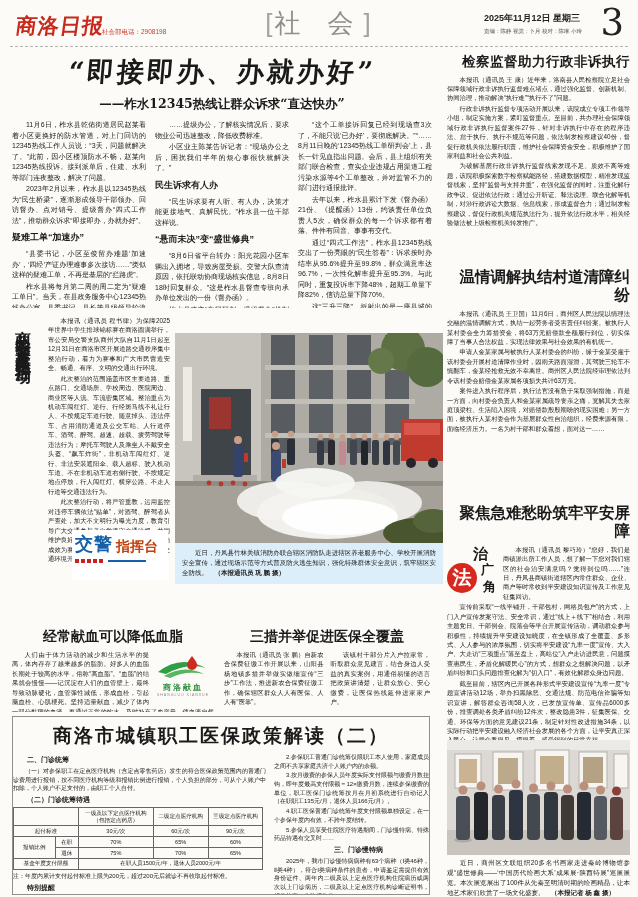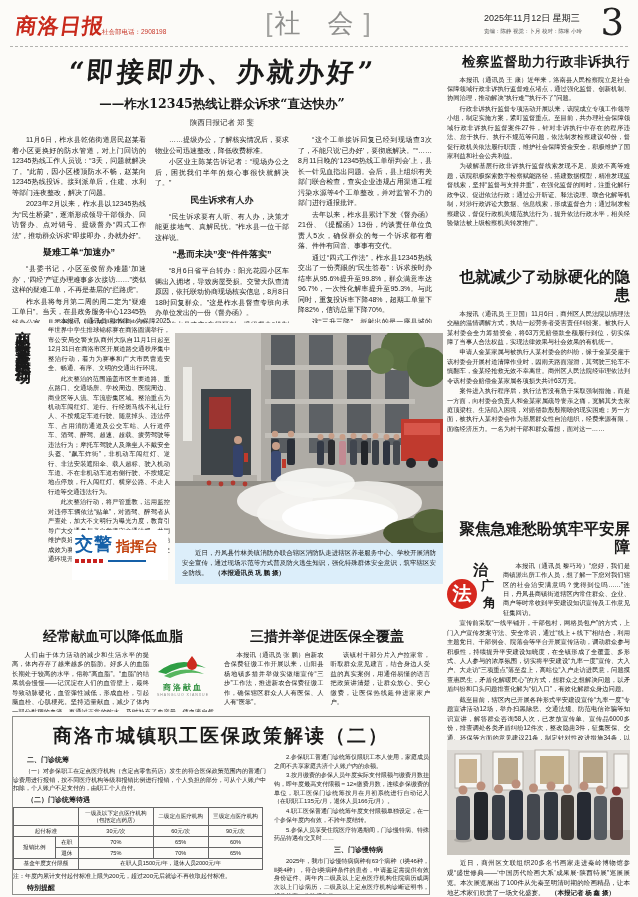--- a/index.html
+++ b/index.html
@@ -11,33 +11,33 @@
   
   .masthead{position:absolute;left:10px;top:4px;width:618px;height:42px;
             border-bottom:1px dashed #b3b3af;}
   .paper-name{position:absolute;left:6px;top:8px;font-family:"DejaVu Serif",serif;
               font-weight:bold;font-size:21px;color:#c8291b;transform:skewX(-8deg);letter-spacing:1px;}
   .dept-phone{position:absolute;left:92px;top:24px;font-size:6.5px;color:#c8392b;}
   .section-wrap{position:absolute;left:0;right:0;top:2px;text-align:center;
                 font-size:26px;color:#8f8f8d;letter-spacing:10px;font-weight:400;}
   .section-wrap .bracket{color:#a3a3a0;font-weight:300;letter-spacing:2px;}
   .mast-right{position:absolute;right:46px;top:8px;text-align:left;}
-  .mast-date{font-size:9px;color:#222;font-weight:normal;}
+  .mast-date{font-size:9px;color:#222;font-weight:bold;}
   .mast-staff{font-size:5.5px;color:#555;margin-top:3px;}
   .pagenum{position:absolute;right:4px;top:0px;font-family:"DejaVu Serif",serif;
            font-size:37px;color:#222;line-height:1;}
   
   .h-main{font-family:"DejaVu Serif",serif;font-weight:bold;font-size:27px;text-align:center;
           letter-spacing:3px;transform:skewX(-5deg);}
   .h-sub{font-size:12.5px;font-weight:bold;text-align:center;margin-top:6px;font-family:"DejaVu Serif",serif;}
   .h-byline{font-size:7.5px;text-align:center;color:#333;margin-top:5px;}
   .story-cols{display:flex;gap:9px;margin-top:7px;}
   .story-col{flex:1;height:188px;overflow:hidden;}
   .story-col p{font-size:7px;line-height:1.5;}
-  .inner-sub{font-weight:bold;text-align:center;font-size:9px;margin:5px 0;text-indent:0;}
+  .inner-sub{font-weight:bold;font-size:9px;margin:5px 0;text-indent:0;}
   
   .rc-art .h-right{font-weight:bold;text-align:right;line-height:1.15;margin-bottom:5px;}
   .rc-art p{font-size:6.3px;line-height:1.5;}
   .h13{font-size:13.5px;letter-spacing:0.5px;}
   .h15{font-size:15.5px;}
   
   .law-badge{float:left;width:52px;height:50px;margin:2px 4px 1px 0;position:relative;}
   .law-circle{position:absolute;left:0;top:16px;width:30px;height:30px;border-radius:50%;
               background:#d6281e;color:#fff;font-size:19px;font-weight:bold;
               display:flex;align-items:center;justify-content:center;}
@@ -98,35 +98,34 @@
     <div class="mast-right">
       <div class="mast-date">2025年11月12日 星期三</div>
       <div class="mast-staff">责编：陈静  视觉：卜月  校对：陈琳  小玲</div>
     </div>
     <div class="pagenum">3</div>
   </div>
 
   <div class="abs" style="left:12px;top:54px;width:420px;height:278px;">
     <div class="h-main">“即接即办、办就办好”</div>
     <div class="h-sub">——柞水12345热线让群众诉求“直达快办”</div>
-    <div class="h-byline">陕西日报记者  郑  斐</div>
     <div class="story-cols">
       <div class="story-col">
         <p>11月6日，柞水县乾佑街道居民赵某看着小区更换好的防水管道，对上门回访的12345热线工作人员说：“3天，问题就解决了。”此前，因小区楼顶防水不畅，赵某向12345热线投诉。接到派单后，住建、水利等部门连夜整改，解决了问题。</p>
         <p>2023年2月以来，柞水县以12345热线为“民生桥梁”，逐渐形成领导干部领办、回访督办、点对销号、提级督办“四式工作法”，推动群众诉求“即接即办，办就办好”。</p>
         <div class="inner-sub">疑难工单“加速办”</div>
         <p>“县委书记，小区至俊留办难题‘加速办’，‘四经’产证办理难事多次接访……”类似这样的疑难工单，不再是基层的“拦路虎”。</p>
         <p>柞水县将每月第二周的周二定为“疑难工单日”。当天，在县政务服务中心12345热线办公室，县委书记、县长等县级领导轮流坐镇，联系平台、值守、审批等部门现场办公，集中化解投诉8次以上、涉及2个以上部门的“硬骨头”工单。</p>
       </div>
       <div class="story-col">
         <p>……提级办公，了解核实情况后，要求物业公司迅速整改，降低收费标准。</p>
         <p>小区业主陈某告诉记者：“现场办公之后，困扰我们半年的烦心事很快就解决了。”</p>
         <div class="inner-sub">民生诉求有人办</div>
         <p>“民生诉求要有人听、有人办，决策才能更接地气、真解民忧。”柞水县一位干部这样说。</p>
-        <div class="inner-sub">“悬而未决”变“件件落实”</div>
+        <div class="inner-sub">“悬而未决”变“盛世修典”</div>
         <p>“8月6日省平台转办：阳光花园小区车辆出入拥堵，导致房屋受损。交警大队查清原因，依托联动协商现场核实信息，8月8日18时回复群众。”这是柞水县督查专班向承办单位发出的一份《督办函》。</p>
         <p>柞水县建立“夜间研判＋提级督办”机制以来，县委会议室每晚召开“12345热线工单研判会”。当日未办结工单，逐项梳理、挂图作战；疑难工单，提级督办、现场化解，针对研判中发现成效渐退的问题堵点，严防反弹，会上直接发出《提醒督办令》。</p>
       </div>
       <div class="story-col">
         <p>“这个工单接诉回复已经到现场查3次了，不能只说‘已办好’，要彻底解决。”“……8月11日晚的‘12345热线工单研判会’上，县长一针见血指出问题。会后，县上组织有关部门联合检查，查实企业违规占用渠道工程污染水源等4个工单整改，并对监管不力的部门进行通报批评。</p>
         <p>去年以来，柞水县累计下发《督办函》21份、《提醒函》13份，约谈责任单位负责人5次，确保群众的每一个诉求都有着落、件件有回音、事事有交代。</p>
         <p>通过“四式工作法”，柞水县12345热线交出了一份亮眼的“民生答卷”：诉求按时办结率从95.6%提升至99.8%，群众满意率达96.7%，一次性化解率提升至95.3%。与此同时，重复投诉率下降48%，超期工单量下降82%，信访总量下降70%。</p>
         <p>这“三升三降”，折射出的是一座县城的治理效能，更映照着干部为民服务的初心与担当。</p>
 
       </div>
@@ -240,27 +239,27 @@
   </div>
 
   <div class="abs rc-art clip" style="left:447px;top:54px;width:183px;height:210px;">
     <div class="h-right h13">检察监督助力行政非诉执行</div>
     <p>本报讯（通讯员 王 康）近年来，洛南县人民检察院立足社会保障领域行政非诉执行监督难点堵点，通过强化监督、创新机制、协同治理，推动解决“执行难”“执行不了”问题。</p>
     <p>行政非诉执行监督专项活动开展以来，该院成立专项工作领导小组，制定实施方案，紧盯监督重点。至目前，共办理社会保障领域行政非诉执行监督案件27件，针对非诉执行中存在的程序违法、怠于执行、执行不规范等问题，依法制发检察建议40份，督促行政机关依法履行职责，维护社会保障资金安全，积极维护了国家利益和社会公共利益。</p>
     <p>为破解基层行政非诉执行监督线索发现不足、质效不高等难题，该院积极探索数字检察赋能路径，搭建数据模型，精准发现监督线索，坚持“监督与支持并重”，在强化监督的同时，注重化解行政争议、促进依法行政；通过公开听证、释法说理、联合化解等机制，对涉行政诉讼大数据、信息线索，形成监督合力；通过制发检察建议，督促行政机关规范执法行为，提升依法行政水平，相关经验做法被上级检察机关转发推广。</p>
   </div>
 
   <div class="abs rc-art clip" style="left:447px;top:268px;width:183px;height:222px;">
-    <div class="h-right h15">也就减少了动脉硬化的隐患</div>
+    <div class="h-right h15">温情调解执结村道清障纠纷</div>
     <p>本报讯（通讯员 王卫国）11月6日，商州区人民法院以情理法交融的温情调解方式，执结一起劳务者受害责任纠纷案。被执行人某村委会全力筹措资金，将63万元赔偿款全额履行到位，切实保障了当事人合法权益，实现法律效果与社会效果的有机统一。</p>
     <p>申请人金某家属与被执行人某村委会的纠纷，缘于金某受雇于该村委会开展村道清障作业时，因雨天路面湿滑，其驾驶三轮车不慎翻车，金某经抢救无效不幸离世。商州区人民法院经审理依法判令该村委会赔偿金某家属各项损失共计63万元。</p>
     <p>案件进入执行程序后，执行法官没有急于采取强制措施，而是一方面，向村委会负责人和金某家属疏导丧亲之痛，宽解其失去家庭顶梁柱、生活陷入困境，对赔偿款殷殷期盼的现实困难；另一方面，被执行人某村委会作为基层群众性自治组织，经费来源有限，面临经济压力。一名为村干部和群众着想，面对这一……</p>
   </div>
 
-  <div class="abs rc-art clip" style="left:447px;top:520px;width:183px;height:240px;">
+  <div class="abs rc-art clip" style="left:447px;top:504px;width:183px;height:240px;">
     <div class="h-right h15">聚焦急难愁盼筑牢平安屏障</div>
     <div class="law-badge">
       <div class="law-circle">法</div>
       <div class="law-zhi">治</div>
       <div class="law-guang">广</div>
       <div class="law-jiao">角</div>
     </div>
     <p>本报讯（通讯员 黎巧玲）“您好，我们是商镇派出所工作人员，想了解一下您对我们辖区的社会治安满意吗？觉得到位吗……”连日，丹凤县商镇街道辖区内常住群众、企业、商户等时常收到平安建设知识宣传及工作意见征集回访。</p>
     <p>宣传前采取“一线平铺开，干部包村，网格员包户”的方式，上门入户宣传发案守法、安全常识，通过“线上＋线下”相结合，利用主题党日、干部例会、院落会等平台开展宣传活动，调动群众参与积极性，持续提升平安建设知晓度，在全镇形成了全覆盖、多形式、人人参与的浓厚氛围，切实将平安建设“九率一度”宣传、大入户、大走访“三项重点”落至盘上，高站位“入户走访进民意，问题摸查惠民生，矛盾化解暖民心”的方式，想群众之想解决问题，以矛盾纠纷和口头问题排查化解为“切入口”，有效化解群众身边问题。</p>
     <p>截至目前，辖区内已开展各种形式平安建设宣传“九率一度”专题宣讲活动12场，举办扫黑除恶、交通法规、防范电信诈骗等知识宣讲，解答群众咨询58人次，已发放宣传单、宣传品6000多份，排查调处各类矛盾纠纷12件次，整改隐患3件，征集医保、交通、环保等方面的意见建议21条，制定针对性改进措施34条，以实际行动把平安建设融入经济社会发展的各个方面，让平安真正深入民心，让群众看得见、摸得着、感受得到的日常幸福。</p>

